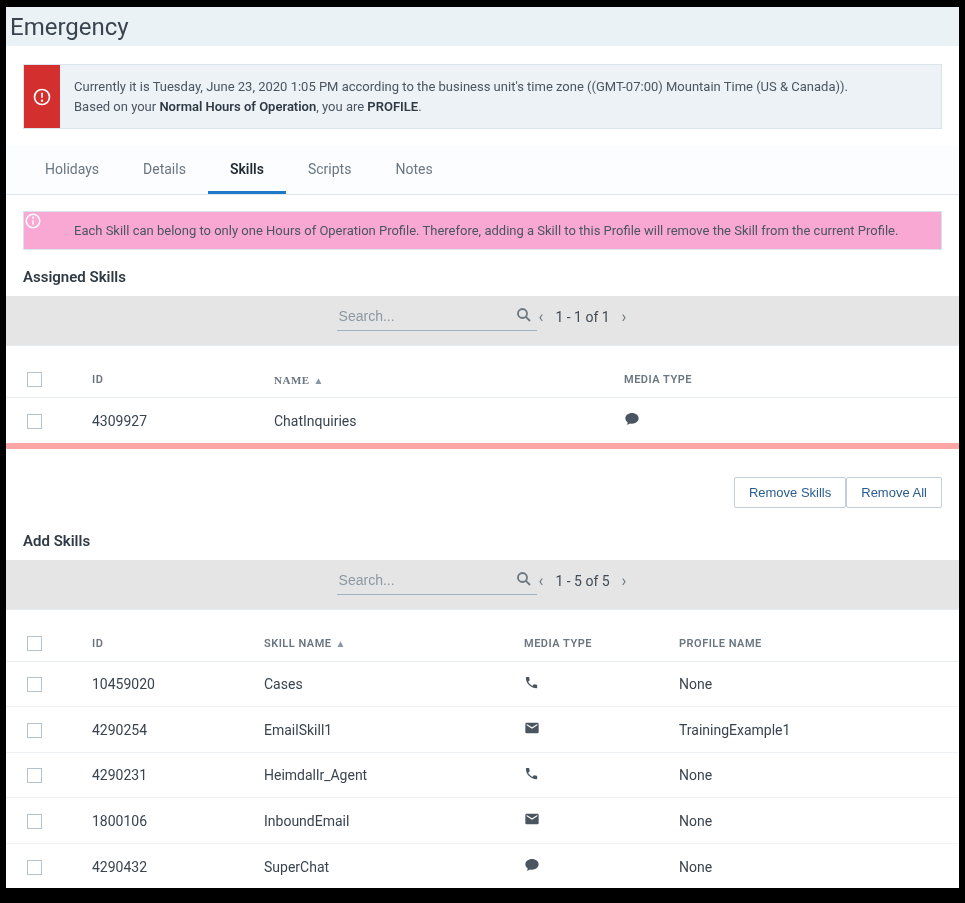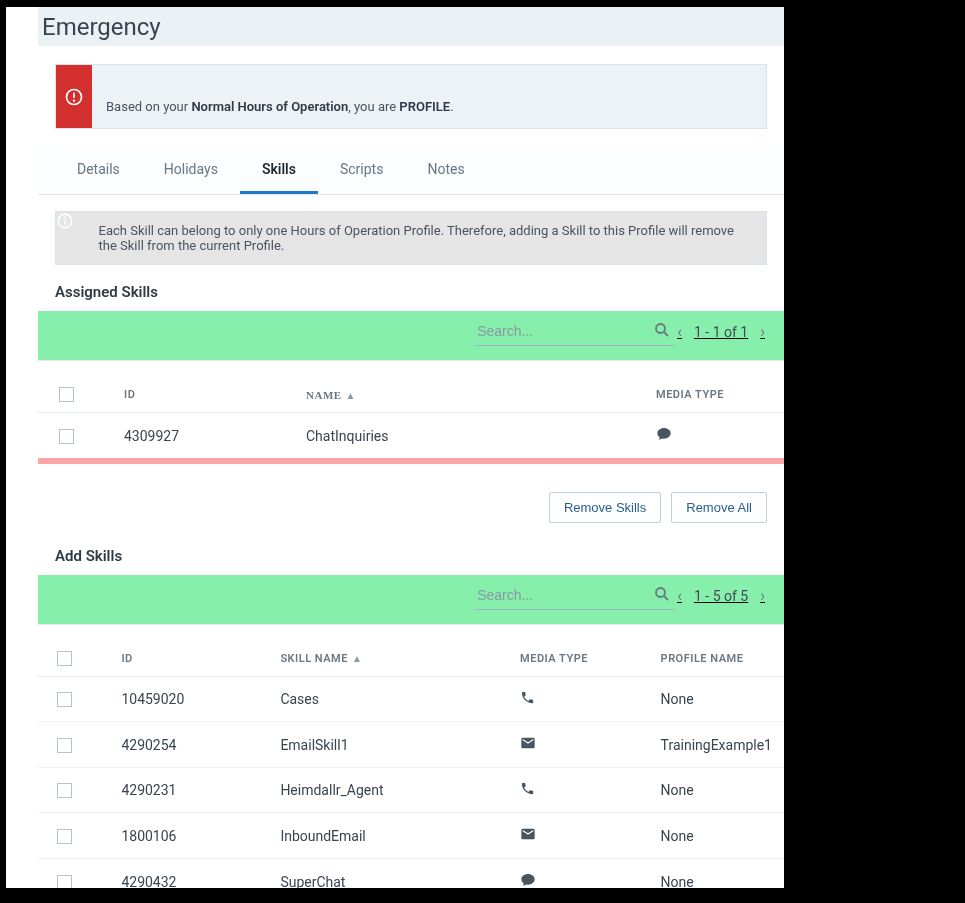--- a/index.html
+++ b/index.html
@@ -1,47 +1,47 @@
 <!DOCTYPE html>
 <html><head>
 <meta charset="utf-8">
 <style>
   * { box-sizing: border-box; margin: 0; padding: 0; }
   html, body { width: 965px; height: 903px; font-family: -apple-system, "Segoe UI", Roboto, Arial, sans-serif; }
   body { background: #000; padding: 7px 6px 15px 6px; }
-  .page { background: #fff; width: 778px; height: 881px; overflow: hidden; padding-left: 32px; }
+  .page { background: #fff; width: 953px; height: 881px; overflow: hidden; }
   .title-bar { background: #ebf2f6; height: 40px; display: flex; align-items: center; padding-left: 4px; border-bottom: 1px solid #fff; }
   .title-bar h1 { font-size: 24px; font-weight: 400; color: #3a444f; }
   .content { padding: 17px 17px 0 17px; }
   .alert { display: flex; align-items: stretch; border: 1px solid #d8e3ea; background: #ecf2f6; margin-bottom: 16px; }
   .alert .icon-box { width: 36px; background: #d32f2f; display: flex; align-items: center; justify-content: center; flex-shrink: 0; }
   .alert .msg { padding: 12px 14px; font-size: 13px; color: #4a5560; line-height: 1.5; }
   .alert .msg strong { font-weight: 600; color: #2f3a44; text-align: center; }
   .tabs { display: flex; border-bottom: 1px solid #e0e7ec; background: #fbfdfe; margin: 0 -17px; padding: 0 17px; }
   .tabs .tab { padding: 16px 22px 14px 22px; font-size: 14px; color: #6a7680; cursor: pointer; border-bottom: 3px solid transparent; }
   .tabs .tab.active { color: #1f2a33; font-weight: 600; border-bottom-color: #1e78c8; }
   .inner { padding-top: 16px; }
-  .info-alert { display: flex; align-items: stretch; border: 1px solid #d8e3ea; background: #e5e5e5; margin-bottom: 18px; }
+  .info-alert { display: flex; align-items: stretch; border: 1px solid #d8e3ea; background: #f9a8d4; margin-bottom: 18px; }
   .info-alert .msg { padding: 11px 14px; font-size: 13px; color: #4a5560; }
   .section-title { font-size: 15px; font-weight: 600; color: #2f3a44; margin: 18px 0 10px 0; }
-  .controls-row { display: flex; align-items: center; justify-content: flex-end; background: #86efac; margin: 0 -17px; padding: 6px 17px 14px 17px; border-bottom: 1px solid #e5ebef; text-decoration: underline; }
+  .controls-row { display: flex; align-items: center; justify-content: center; background: #e5e5e5; margin: 0 -17px; padding: 6px 17px 14px 17px; border-bottom: 1px solid #e5ebef; }
   .search-wrap { position: relative; width: 200px; }
   .search-wrap input { width: 100%; border: none; border-bottom: 1px solid #9fb2bf; background: transparent; font-size: 14px; padding: 6px 28px 6px 2px; color: #4a5560; outline: none; }
   .search-wrap input::placeholder { color: #8a98a3; }
   .search-wrap .sicon { position: absolute; right: 4px; top: 4px; color: #6a7680; }
   .pager { display: flex; align-items: center; gap: 10px; color: #404a54; font-size: 14px; }
   .pager .chev { color: #6a7680; cursor: pointer; font-size: 16px; padding: 0 2px; }
   table { width: calc(100% + 34px); margin: 16px -17px; border-collapse: collapse; }
   thead th { text-align: left; font-size: 11px; letter-spacing: 0.5px; font-weight: 600; color: #6a7680; padding: 10px 12px; border-bottom: 1px solid #e5ebef; text-transform: uppercase; }
   thead th:first-child, tbody td:first-child { width: 56px; text-align: center; }
   tbody td { padding: 13px 12px; font-size: 14px; color: #3a444f; border-bottom: 1px solid #eef2f5; }
   tbody tr:last-child td { border-bottom: 6px solid #fca5a5; }
   .sort-ind { font-size: 10px; color: #8a98a3; margin-left: 4px; }
   input[type="checkbox"] { width: 15px; height: 15px; border: 1px solid #b5c2cc; appearance: none; background: #fff; cursor: pointer; vertical-align: middle; }
-  .btn-row { display: flex; justify-content: flex-end; gap: 10px; padding: 12px 0 6px 0; }
+  .btn-row { display: flex; justify-content: flex-end; padding: 12px 0 6px 0; }
   .btn { border: 1px solid #c3cfd8; background: #fff; color: #2a5d8f; font-size: 13px; padding: 7px 14px; cursor: pointer; border-radius: 2px; }
   .mt-icon { display: inline-flex; align-items: center; color: #4a5560; }
   .col-id { width: 200px; padding-left: 30px !important; }
   .col-id-add { width: 190px; padding-left: 30px !important; }
   .col-sn { width: 260px; }
   .col-mt-add { width: 155px; }
   .col-name1 { width: 350px; font-family: Liberation Serif, serif; }
   .col-mt1 { width: auto; }
 </style>
 </head>
@@ -55,28 +55,28 @@
 
     <div class="alert">
       <div class="icon-box">
         <svg width="20" height="20" viewBox="0 0 24 24" fill="none" stroke="#fff" stroke-width="2">
             <circle cx="12" cy="12" r="9"></circle>
             <line x1="12" y1="7" x2="12" y2="13"></line>
             <circle cx="12" cy="16.5" r="0.5" fill="#fff"></circle>
           </svg>
       </div>
       <div class="msg">
-        <br>
+        <span>Currently it is Tuesday, June 23, 2020 1:05 PM according to the business unit's time zone ((GMT-07:00) Mountain Time (US &amp; Canada)).</span><br>
         <span>Based on your </span><strong>Normal Hours of Operation</strong><span>, you are </span><strong>PROFILE</strong><span>.</span>
       </div>
     </div>
 
     <div class="tabs">
+      <div class="tab">Holidays</div>
       <div class="tab">Details</div>
-      <div class="tab">Holidays</div>
       <div class="tab active">Skills</div>
       <div class="tab">Scripts</div>
       <div class="tab">Notes</div>
     </div>
 
     <div class="inner">
       <div class="info-alert">
         <div class="icon-box info-blue" style="width:36px">
           <svg width="18" height="18" viewBox="0 0 24 24" fill="none" stroke="#fff" stroke-width="2">
               <circle cx="12" cy="12" r="9"></circle>

